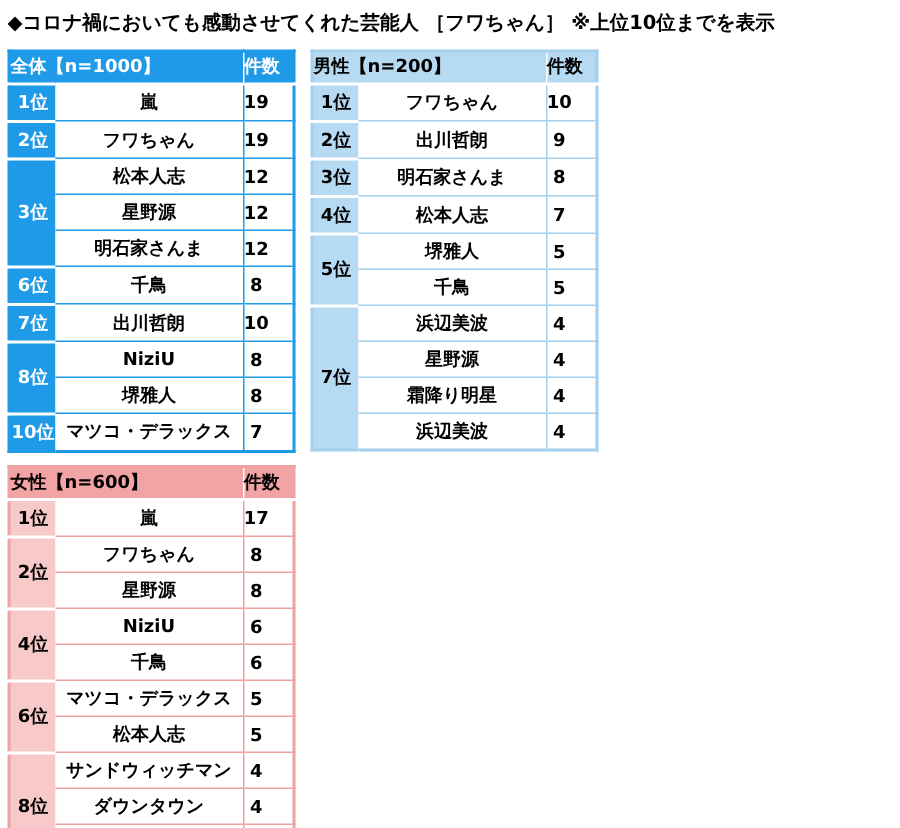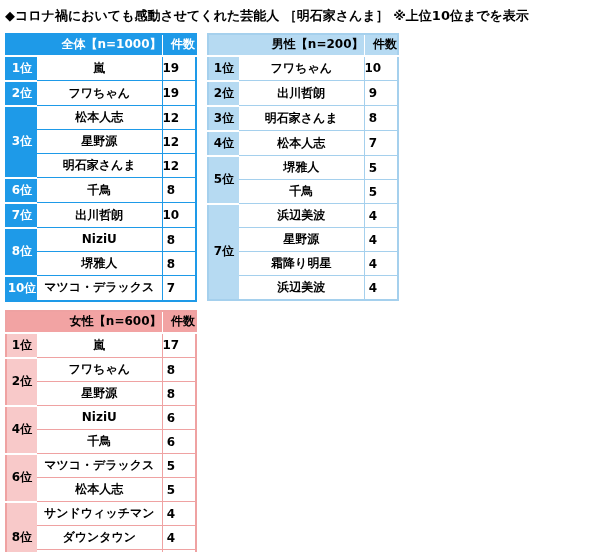--- a/index.html
+++ b/index.html
@@ -33,21 +33,21 @@
     font-size: 12px;
     font-weight: bold;
   }
   col.c-rank  { width: 31px; }
   col.c-name  { width: 125px; }
   col.c-count { width: 34px; }
   .rank-table th {
     background: var(--header-bg);
     color: var(--header-fg);
     height: 18px;
-    text-align: right;
+    text-align: left;
     border-bottom: 2px solid #ffffff;
     font-size: 12px;
     padding: 1px 0;
   }
   .rank-table th.t-count { border-left: 1px solid #ffffff; margin-top: 32px; }
   .rank-table td { padding: 1px 0; }
   .rank-table td.rank {
     background: var(--rank-bg);
     color: var(--rank-fg);
     text-align: center;
@@ -68,21 +68,21 @@
     border-left: 1px solid var(--grid);
   }
   
   table.s1 td { height: 21px; }
 </style>
 </head>
 <body>
 
 <div class="page">
   <div class="section">
-    <div class="section-title">◆コロナ禍においても感動させてくれた芸能人 ［明石家さんま］ ※上位10位までを表示</div>
+    <div class="section-title">◆コロナ禍においても感動させてくれた芸能人 ［フワちゃん］ ※上位10位までを表示</div>
     <div class="tables">
         <table class="rank-table s1" style="--border: #1E9AE8; --grid: #1E9AE8; --header-bg: #1E9AE8; --header-fg: #FFFFFF; --rank-bg: #1E9AE8; --rank-fg: #FFFFFF;">
           <colgroup>
             <col class="c-rank">
             <col class="c-name">
             <col class="c-count">
           </colgroup>
           <thead>
             <tr>
               <th class="t-title" colspan="2">全体【n=1000】</th>

